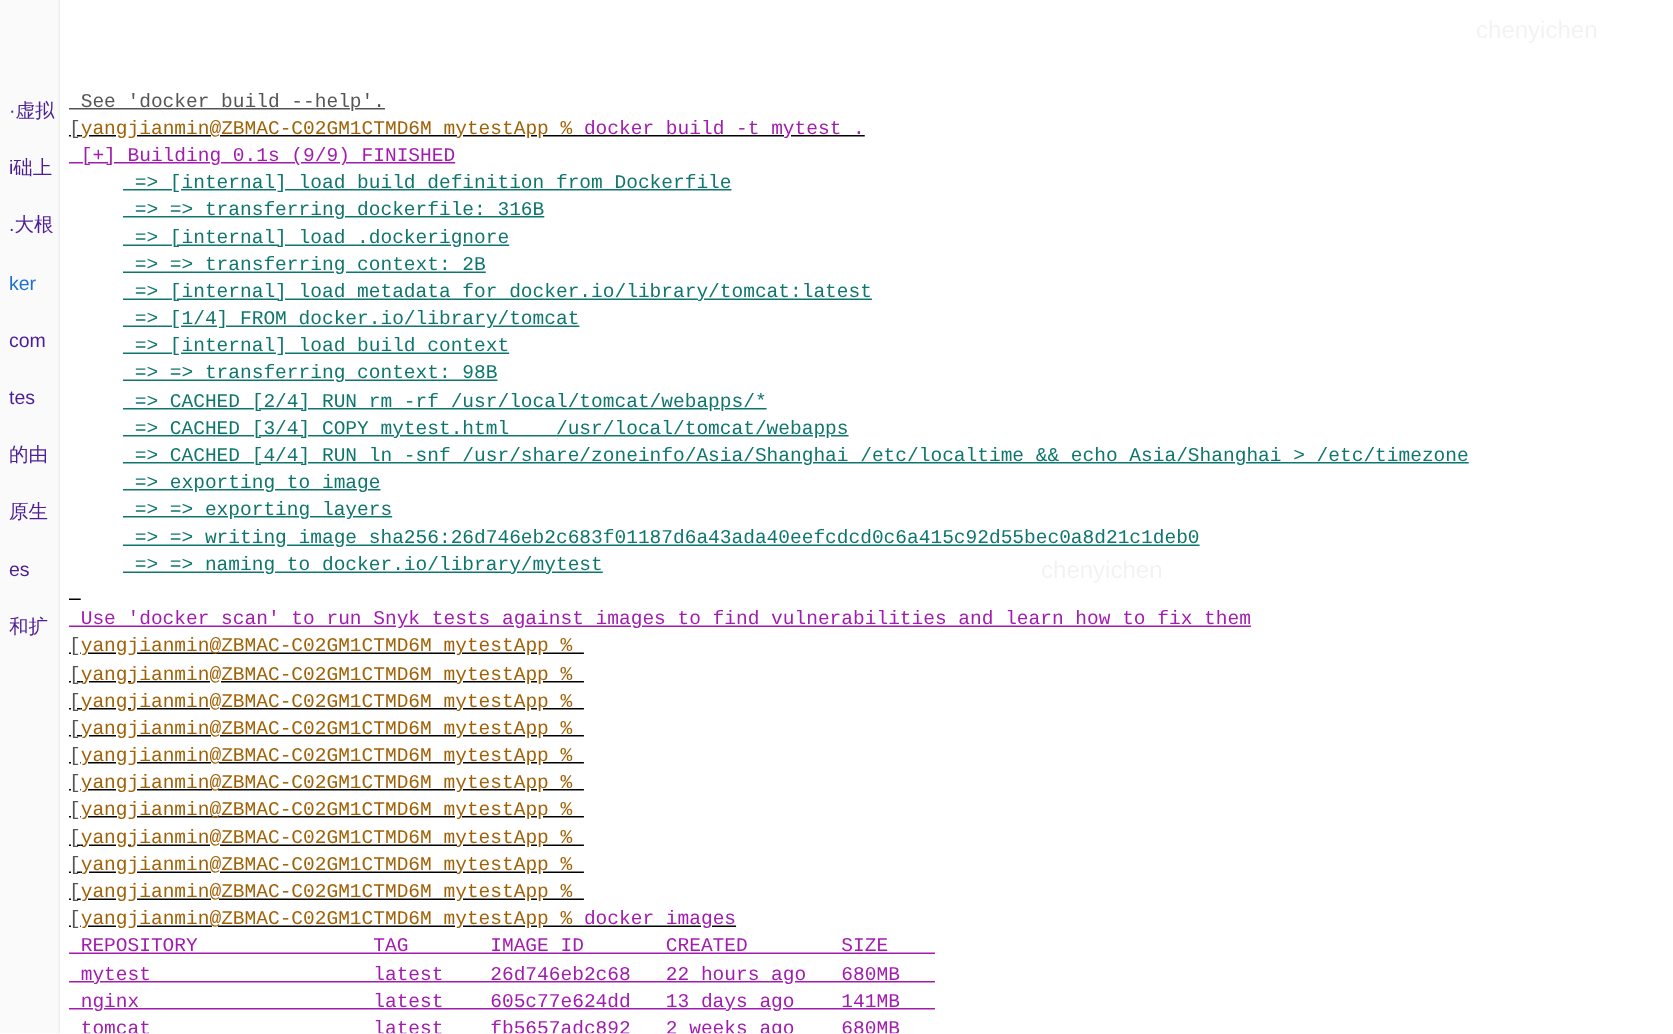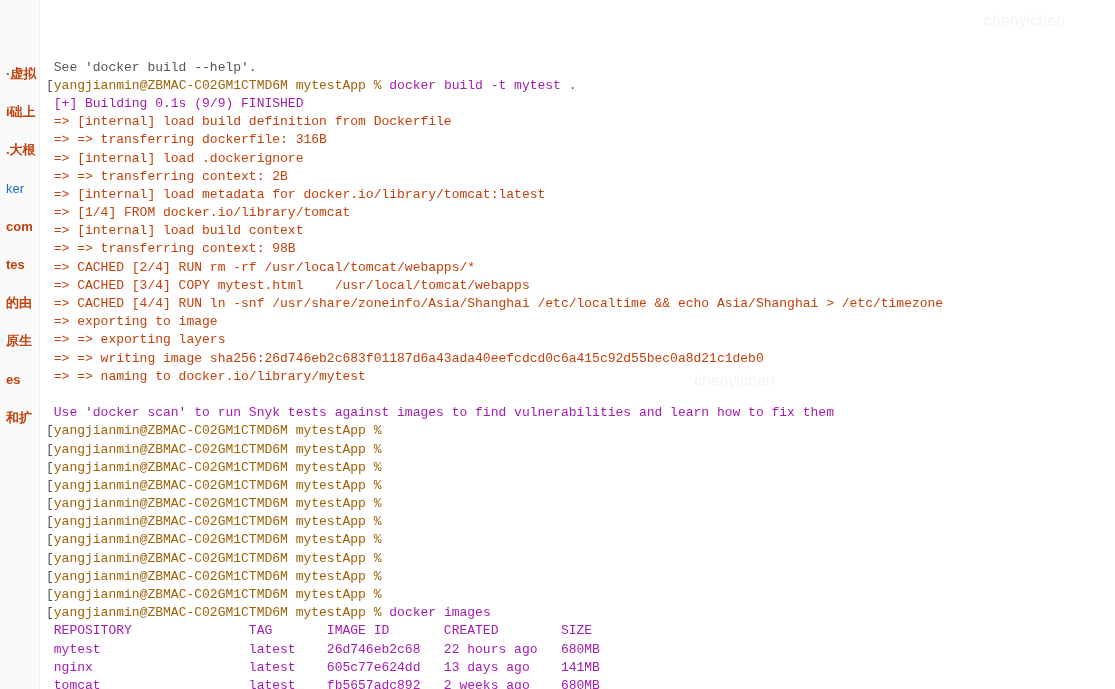--- a/index.html
+++ b/index.html
@@ -17,38 +17,37 @@
     .sidebar {
       width: 40px;
       flex-shrink: 0;
       background: #fafafa;
       border-right: 1px solid #eee;
       padding-top: 55px;
     }
     .sidebar-item {
       font-family: -apple-system, "PingFang SC", sans-serif;
       font-size: 13px;
-      color: #c2410c;
+      color: #4c1d95;
       padding: 10px 2px 10px 6px;
       cursor: pointer;
       white-space: nowrap;
       overflow: hidden;
-      font-weight: bold;
     }
     .sidebar-item.active { color: #1a6fd4; font-weight: 400; }
     .terminal {
       flex: 1;
       padding: 4px 6px;
       white-space: pre;
       overflow: hidden;
       position: relative;
     }
-    .line { display: block; }
+    .line { display: block; text-decoration: underline; }
     .grey { color: #555; }
-    .purple { color: #c2410c; }
+    .purple { color: #0f766e; margin-left: 36px; }
     .prompt { color: #a16207; }
     .cmd { color: #a21caf; }
     .watermark {
       position: absolute;
       color: rgba(0,0,0,0.05);
       font-family: -apple-system, sans-serif;
       font-size: 16px;
       pointer-events: none;
       user-select: none;
     }

